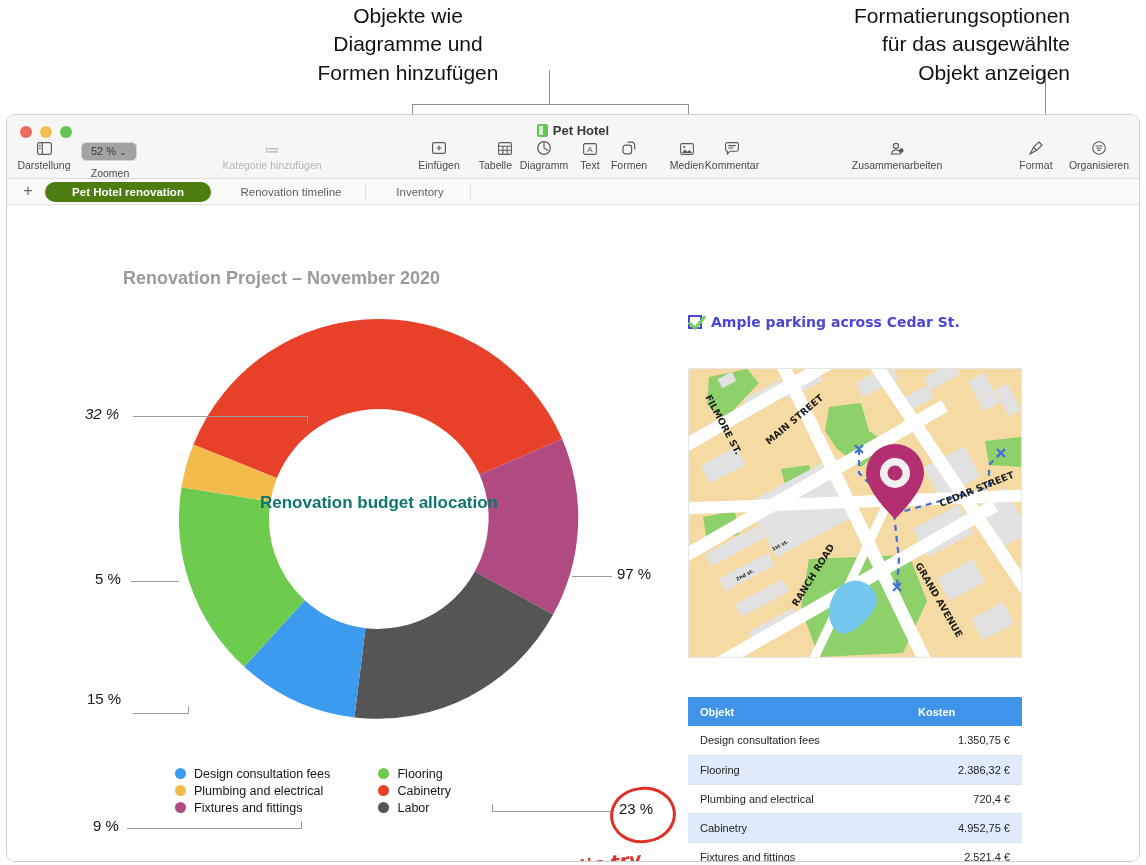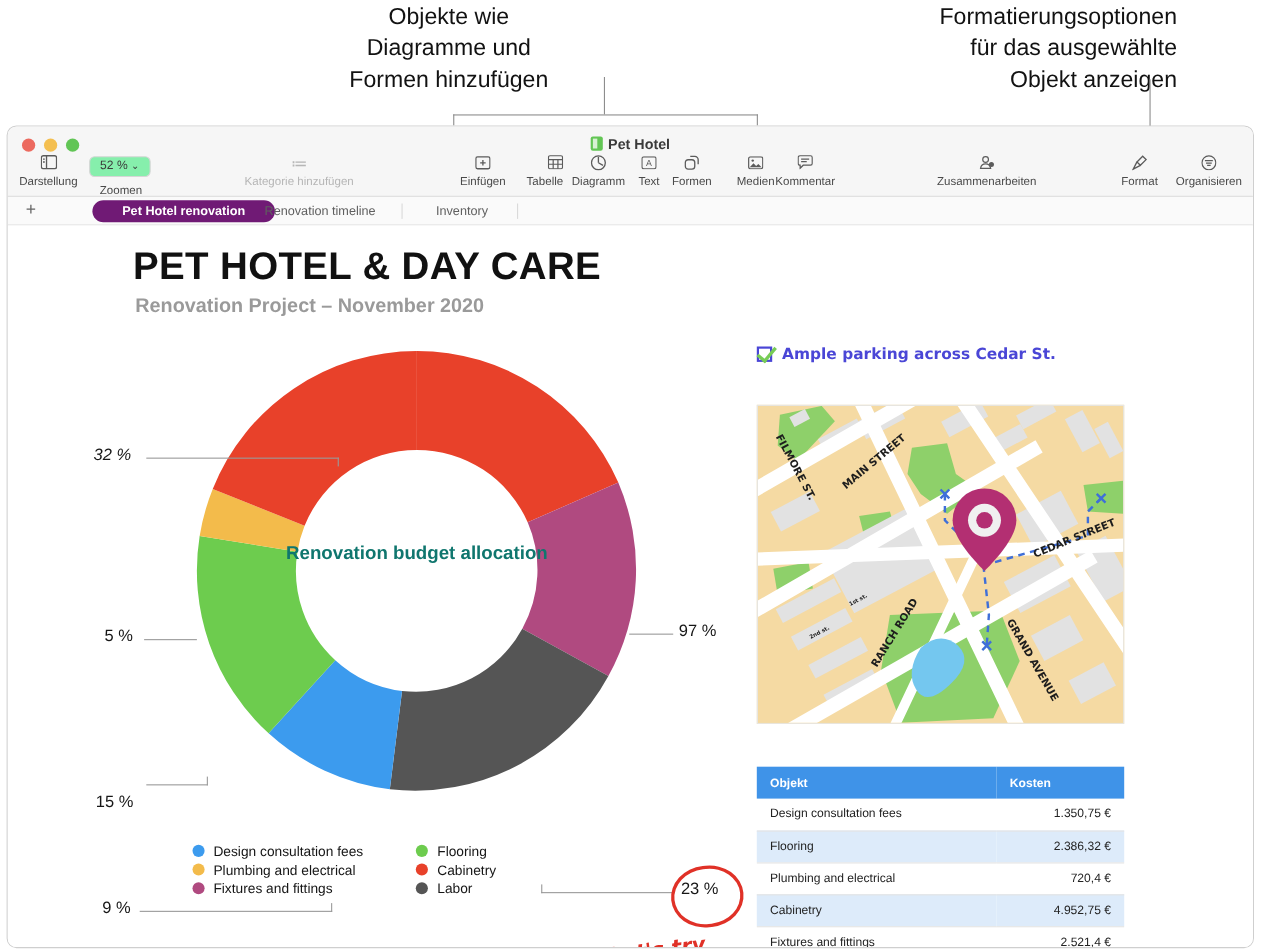--- a/index.html
+++ b/index.html
@@ -96,21 +96,21 @@
   }
   .tbitem .lb { display: block; white-space: nowrap; }
   .tbitem.dim, .tbitem.dim .gl { color: #b6b6b6; }
 
   .zoom-pill {
     position: absolute;
     top: 27px; left: 74px;
     padding: 2px 9px 3px 9px;
     border: 1px solid #d6d6d6;
     border-radius: 5px;
-    background: #86efac;
+    background: #a3a3a3;
     font-size: 11px;
     color: #3b3b3b;
     white-space: nowrap;
   }
   .zoom-label {
     position: absolute;
     top: 52px; left: 68px; width: 70px;
     text-align: center; font-size: 10.5px; color: #4a4a4a;
   }
 
@@ -129,25 +129,24 @@
   }
   .tab {
     position: absolute; top: 3px;
     height: 20px; line-height: 20px;
     font-size: 11.5px; color: #5f5f5f;
     text-align: center;
     padding: 0 12px;
     white-space: nowrap;
   }
   .tab.active {
-    background: #701a75;
+    background: #4d7c0f;
     color: #ffffff;
     font-weight: bold;
     border-radius: 10px;
-    margin-left: 39px;
   }
   .tabsep {
     position: absolute; top: 6px;
     width: 1px; height: 14px; background: #dadada;
   }
 
   
   #canvas {
     position: relative;
     height: 656px;
@@ -459,21 +458,20 @@
       <div id="add-sheet">+</div>
       <div class="tab active" style="left:38px; width:166px;">Pet Hotel renovation</div>
       <div class="tab" style="left:210px; width:148px;">Renovation timeline</div>
       <div class="tabsep" style="left:358px;"></div>
       <div class="tab" style="left:363px; width:100px;">Inventory</div>
       <div class="tabsep" style="left:463px;"></div>
     </div>
 
     <div id="canvas">
 
-      <div id="sheet-title">PET HOTEL &amp; DAY CARE</div>
       <div id="sheet-subtitle">Renovation Project – November 2020</div>
 
       <div id="donut-wrap">
         <svg width="420" height="420" viewBox="0 0 420 420">
           <g transform="translate(210,210)">
 
             <path fill="#e8412a" d="M 0 -200 A 200 200 0 0 1 183.1 -80.3 L 100.7 -44.2 A 110 110 0 0 0 0 -110 Z"></path>
 
             <path fill="#b04a80" d="M 183.1 -80.3 A 200 200 0 0 1 174.1 95.5 L 95.8 52.5 A 110 110 0 0 0 100.7 -44.2 Z"></path>
 
@@ -492,21 +490,21 @@
 allocation</div>
       </div>
 
       <div class="pct" style="left:78px; top:200px;font-style:italic;">32 %</div>
       <div class="lead" style="left:126px; top:211px; width:175px; height:1px;"></div>
       <div class="lead" style="left:300px; top:211px; width:1px; height:8px;"></div>
 
       <div class="pct" style="left:88px; top:365px;">5 %</div>
       <div class="lead" style="left:124px; top:376px; width:48px; height:1px;"></div>
 
-      <div class="pct" style="left:80px; top:516px;">15 %</div>
+      <div class="pct" style="left:80px; top:485px;">15 %</div>
       <div class="lead" style="left:126px; top:508px; width:56px; height:1px;"></div>
       <div class="lead" style="left:181px; top:501px; width:1px; height:8px;"></div>
 
       <div class="pct" style="left:86px; top:612px;">9 %</div>
       <div class="lead" style="left:120px; top:623px; width:175px; height:1px;"></div>
       <div class="lead" style="left:294px; top:616px; width:1px; height:8px;"></div>
 
       <div class="pct" style="left:610px; top:360px;">97 %</div>
       <div class="lead" style="left:565px; top:371px; width:40px; height:1px;"></div>
 

